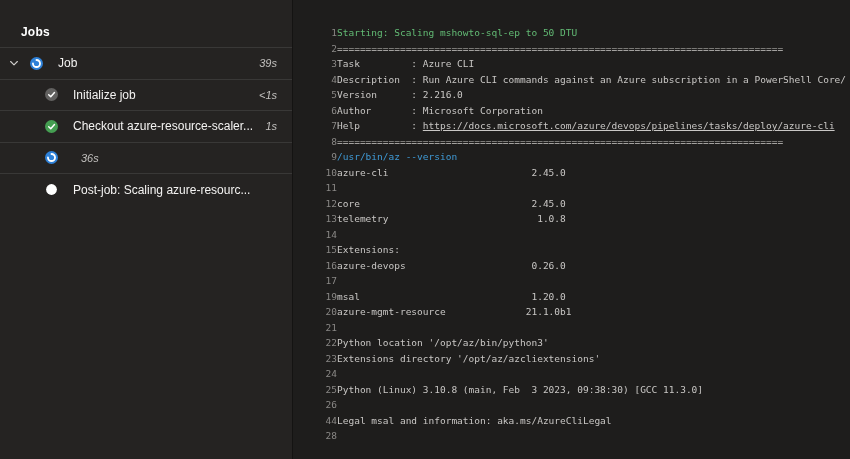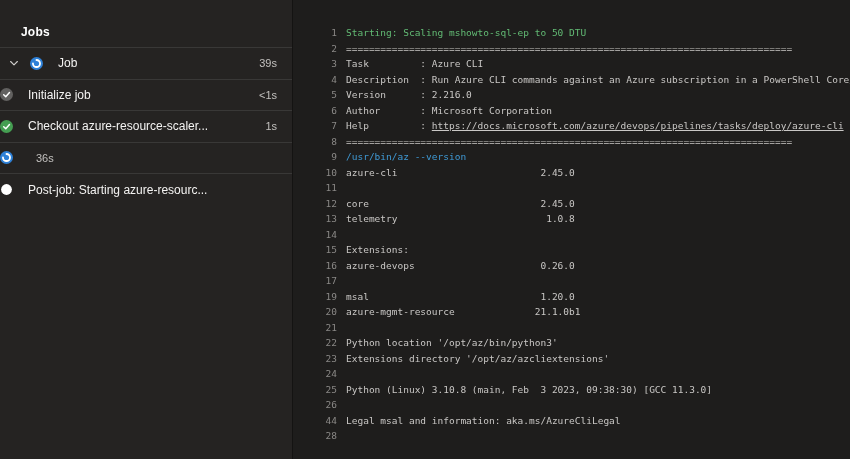--- a/index.html
+++ b/index.html
@@ -31,40 +31,40 @@
     height:48px;box-sizing:border-box;display:flex;align-items:flex-end;
     padding:0 0 8px 21px;border-bottom:1px solid var(--divider);
   }
   .sidebar-header span{color:#ffffff;font-size:12px;font-weight:600;letter-spacing:.2px;}
   .step{
     height:31.5px;box-sizing:border-box;display:flex;align-items:center;
     border-bottom:1px solid var(--divider);padding-right:15px;cursor:pointer;
   }
   .step:last-child{border-bottom:none;}
   .step.job{padding-left:6px;}
-  .step.sub{}
+  .step.sub{padding-left:45px;}
   .chevron{width:16px;height:16px;margin-right:8px;flex:none;display:flex;align-items:center;justify-content:center;}
   .status-icon{width:13px;height:13px;margin-right:15px;flex:none;display:flex;align-items:center;justify-content:center;}
   .status-icon svg{display:block;}
   .step-label{
     flex:1;font-size:12px;color:var(--label);
     white-space:nowrap;overflow:hidden;
   }
-  .step-duration{font-size:11px;color:var(--duration);margin-left:8px;white-space:nowrap;}
+  .step-duration{font-size:11px;color:var(--duration);margin-left:8px;white-space:nowrap;font-style:italic;}
   
   .log{
     flex:1;height:100%;box-sizing:border-box;background:var(--log-bg);
     padding-top:25px;overflow:hidden;
   }
   .logline{
     display:flex;line-height:15.5px;white-space:pre;
     font-family:"DejaVu Sans Mono",monospace;font-size:9.5px;
   }
   .ln{width:44px;text-align:right;color:var(--ln);flex:none;cursor:pointer;}
-  .txt{margin-left:9px;color:var(--logtext);}
+  .txt{color:var(--logtext);}
   .txt.section{color:var(--section-green);}
   .txt.command{color:var(--command-blue);}
   .link-underline{text-decoration:underline;cursor:pointer;color:var(--logtext);}
 </style>
 </head>
 <body>
 
 <div class="app">
   <aside class="sidebar">
     <div class="sidebar-header">
@@ -114,21 +114,21 @@
             </svg>
           </span>
           <span class="step-duration">36s</span>
         </div>
         <div class="step sub">
           <span class="status-icon">
             <svg width="13" height="13" viewBox="0 0 14 14" xmlns="http://www.w3.org/2000/svg">
               <circle cx="7" cy="7" r="5.8" fill="#ffffff"></circle>
             </svg>
           </span>
-          <span class="step-label">Post-job: Starting azure-resourc...</span>
+          <span class="step-label">Post-job: Scaling azure-resourc...</span>
         </div>
       </div>
   </aside>
   <main class="log" id="log">
       <div class="logline"><span class="ln">1</span><span class="txt section">Starting: Scaling mshowto-sql-ep to 50 DTU</span></div>
       <div class="logline"><span class="ln">2</span><span class="txt">==============================================================================</span></div>
       <div class="logline"><span class="ln">3</span><span class="txt">Task         : Azure CLI</span></div>
       <div class="logline"><span class="ln">4</span><span class="txt">Description  : Run Azure CLI commands against an Azure subscription in a PowerShell Core/</span></div>
       <div class="logline"><span class="ln">5</span><span class="txt">Version      : 2.216.0</span></div>
       <div class="logline"><span class="ln">6</span><span class="txt">Author       : Microsoft Corporation</span></div>

